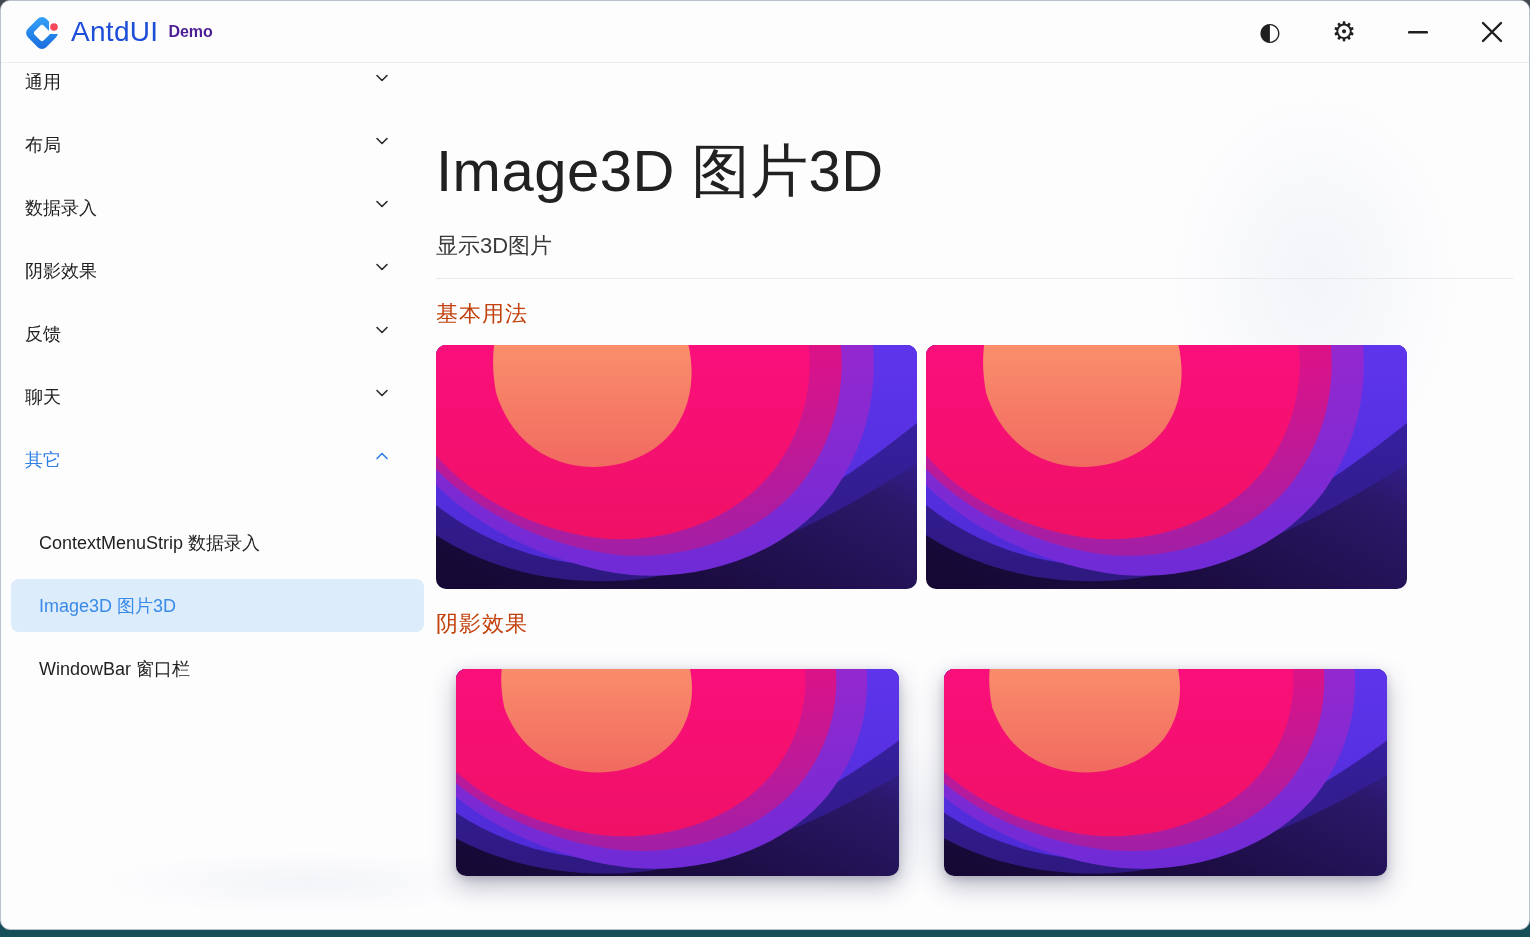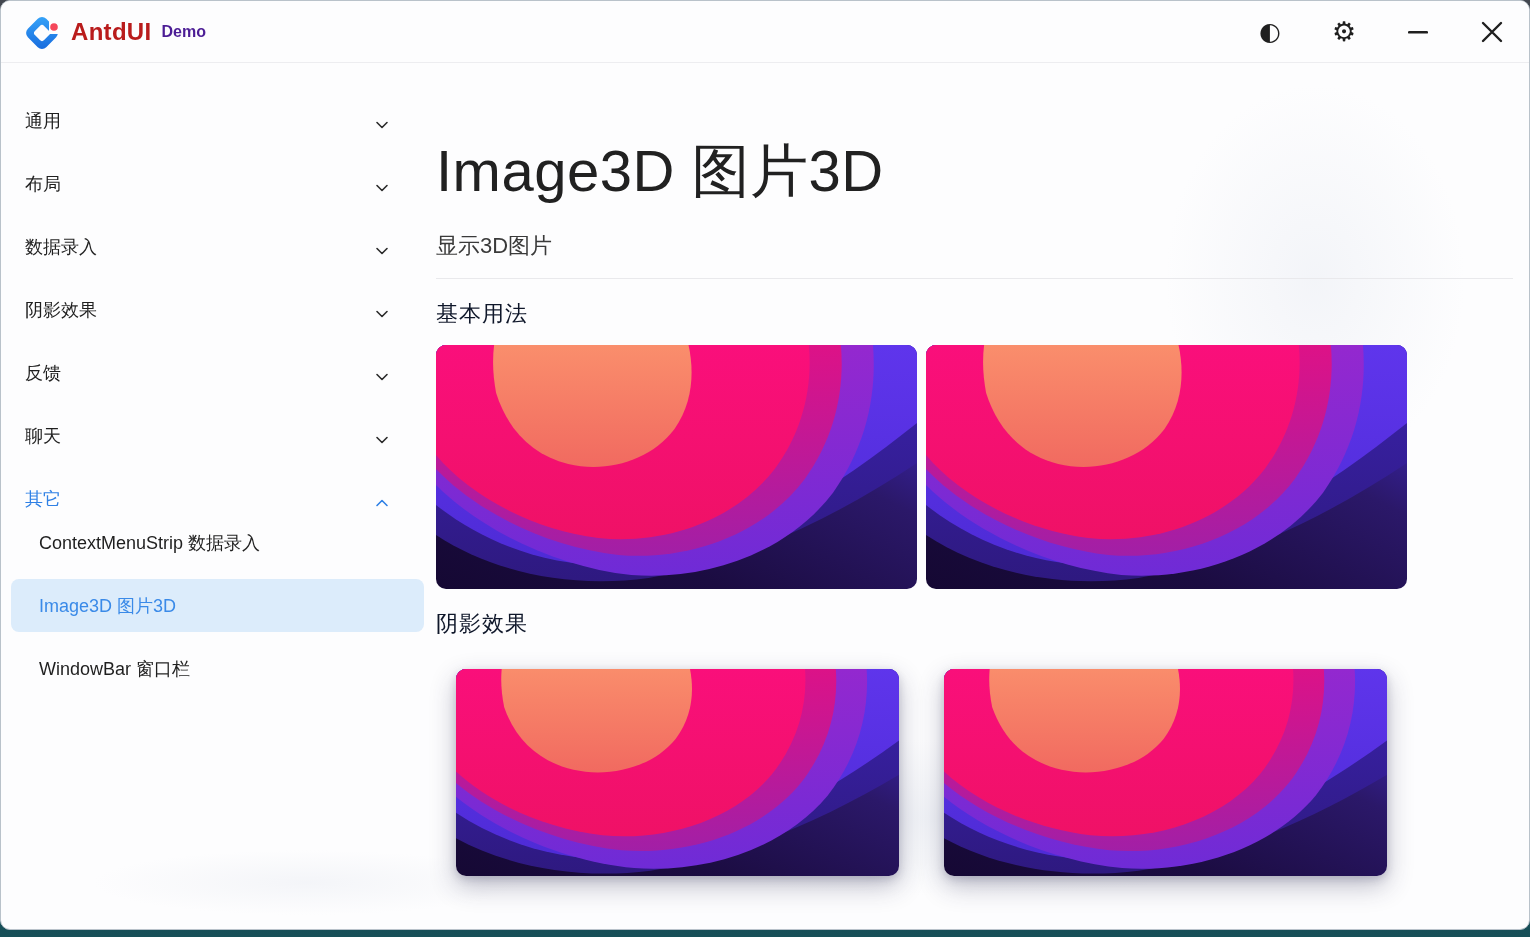--- a/index.html
+++ b/index.html
@@ -21,36 +21,36 @@
       radial-gradient(closest-side at 86% 30%, rgba(228,232,240,.40), rgba(228,232,240,0) 70%),
       radial-gradient(closest-side at 20% 95%, rgba(230,233,240,.40), rgba(230,233,240,0) 70%);
   }
 
   
   .titlebar{
     position:relative; height:62px; display:flex; align-items:center;
     padding:0 22px 0 22px; border-bottom:1px solid #ededf0; background:#fdfdfe; z-index:5;
   }
   .logo{ width:40px; height:40px; display:inline-flex; margin-right:8px; }
-  .brand{ font-size:24px; font-weight:700; color:#b91c1c; letter-spacing:.3px; }
+  .brand{ font-size:28px; font-weight:400; color:#1d4ed8; letter-spacing:.3px; }
   .brand-suffix{ font-size:16px; font-weight:700; color:#4c1d95; margin-left:10px; }
   .win-controls{ margin-left:auto; display:flex; align-items:center; gap:44px; }
   .win-btn{
     width:30px; height:30px; border:none; background:transparent; cursor:pointer;
     display:flex; align-items:center; justify-content:center; color:#1f1f1f; padding:0;
   }
   .theme-glyph{ font-size:25px; line-height:1; font-family:"DejaVu Sans",sans-serif; }
   .gear-glyph{ font-size:27px; line-height:1; font-family:"DejaVu Sans",sans-serif; }
 
   
   .sidebar{
     position:absolute; left:0; top:69px; bottom:0; width:425px; z-index:4;
   }
   .nav-item{
-    position:relative; height:63px; display:flex; align-items:flex-end; cursor:pointer;font-family:Liberation Serif, serif;
+    position:relative; height:63px; display:flex; align-items:flex-start; cursor:pointer;font-family:Liberation Serif, serif;
   }
   .nav-item .label{ margin-left:24px; font-size:18px; color:#1f1f1f; }
   .nav-item .chev{ position:absolute; right:36px; color:#2b2b2b; display:flex; }
   .nav-item.active .label{ color:#2f80e5; }
   .nav-item.active .chev{ color:#2f80e5; }
   .nav-sub{
     position:relative; height:63px; display:flex; align-items:center; cursor:pointer;
   }
   .nav-sub .label{ margin-left:38px; font-size:18px; color:#1f1f1f; }
   .nav-sub.selected::before{
@@ -60,21 +60,21 @@
   .nav-sub.selected .label{ position:relative; color:#3a8ae8; }
 
   
   .main{
     position:absolute; left:425px; top:62px; right:0; bottom:0;
     padding:0 16px 0 10px; z-index:3;
   }
   .page-title{ margin-top:70px; font-size:58px; font-weight:400; color:#212121; letter-spacing:.5px; }
   .page-subtitle{ margin-top:20px; font-size:22px; color:#3a3a3a; }
   .divider{ margin-top:17px; border:none; border-top:1px solid #e9e9ec; width:100%; }
-  .section-heading{ margin-top:20px; font-size:22px; font-weight:400; color:#0f172a; letter-spacing:1px; }
+  .section-heading{ margin-top:20px; font-size:22px; font-weight:400; color:#c2410c; letter-spacing:1px; }
   .img-row{ display:flex; margin-top:16px; }
   .img-row.basic{ gap:9px; }
   .img-row.shadow{ gap:45px; padding-left:20px; margin-top:30px; }
   .img3d{ border-radius:10px; overflow:hidden; }
   .img3d.basic{ width:481px; height:244px; }
   .img3d.shadow{ width:443px; height:207px; box-shadow:0 10px 26px rgba(40,40,80,.30), 0 3px 8px rgba(40,40,80,.18); }
   .img3d svg{ display:block; width:100%; height:100%; }
 </style>
 </head>
 <body>

